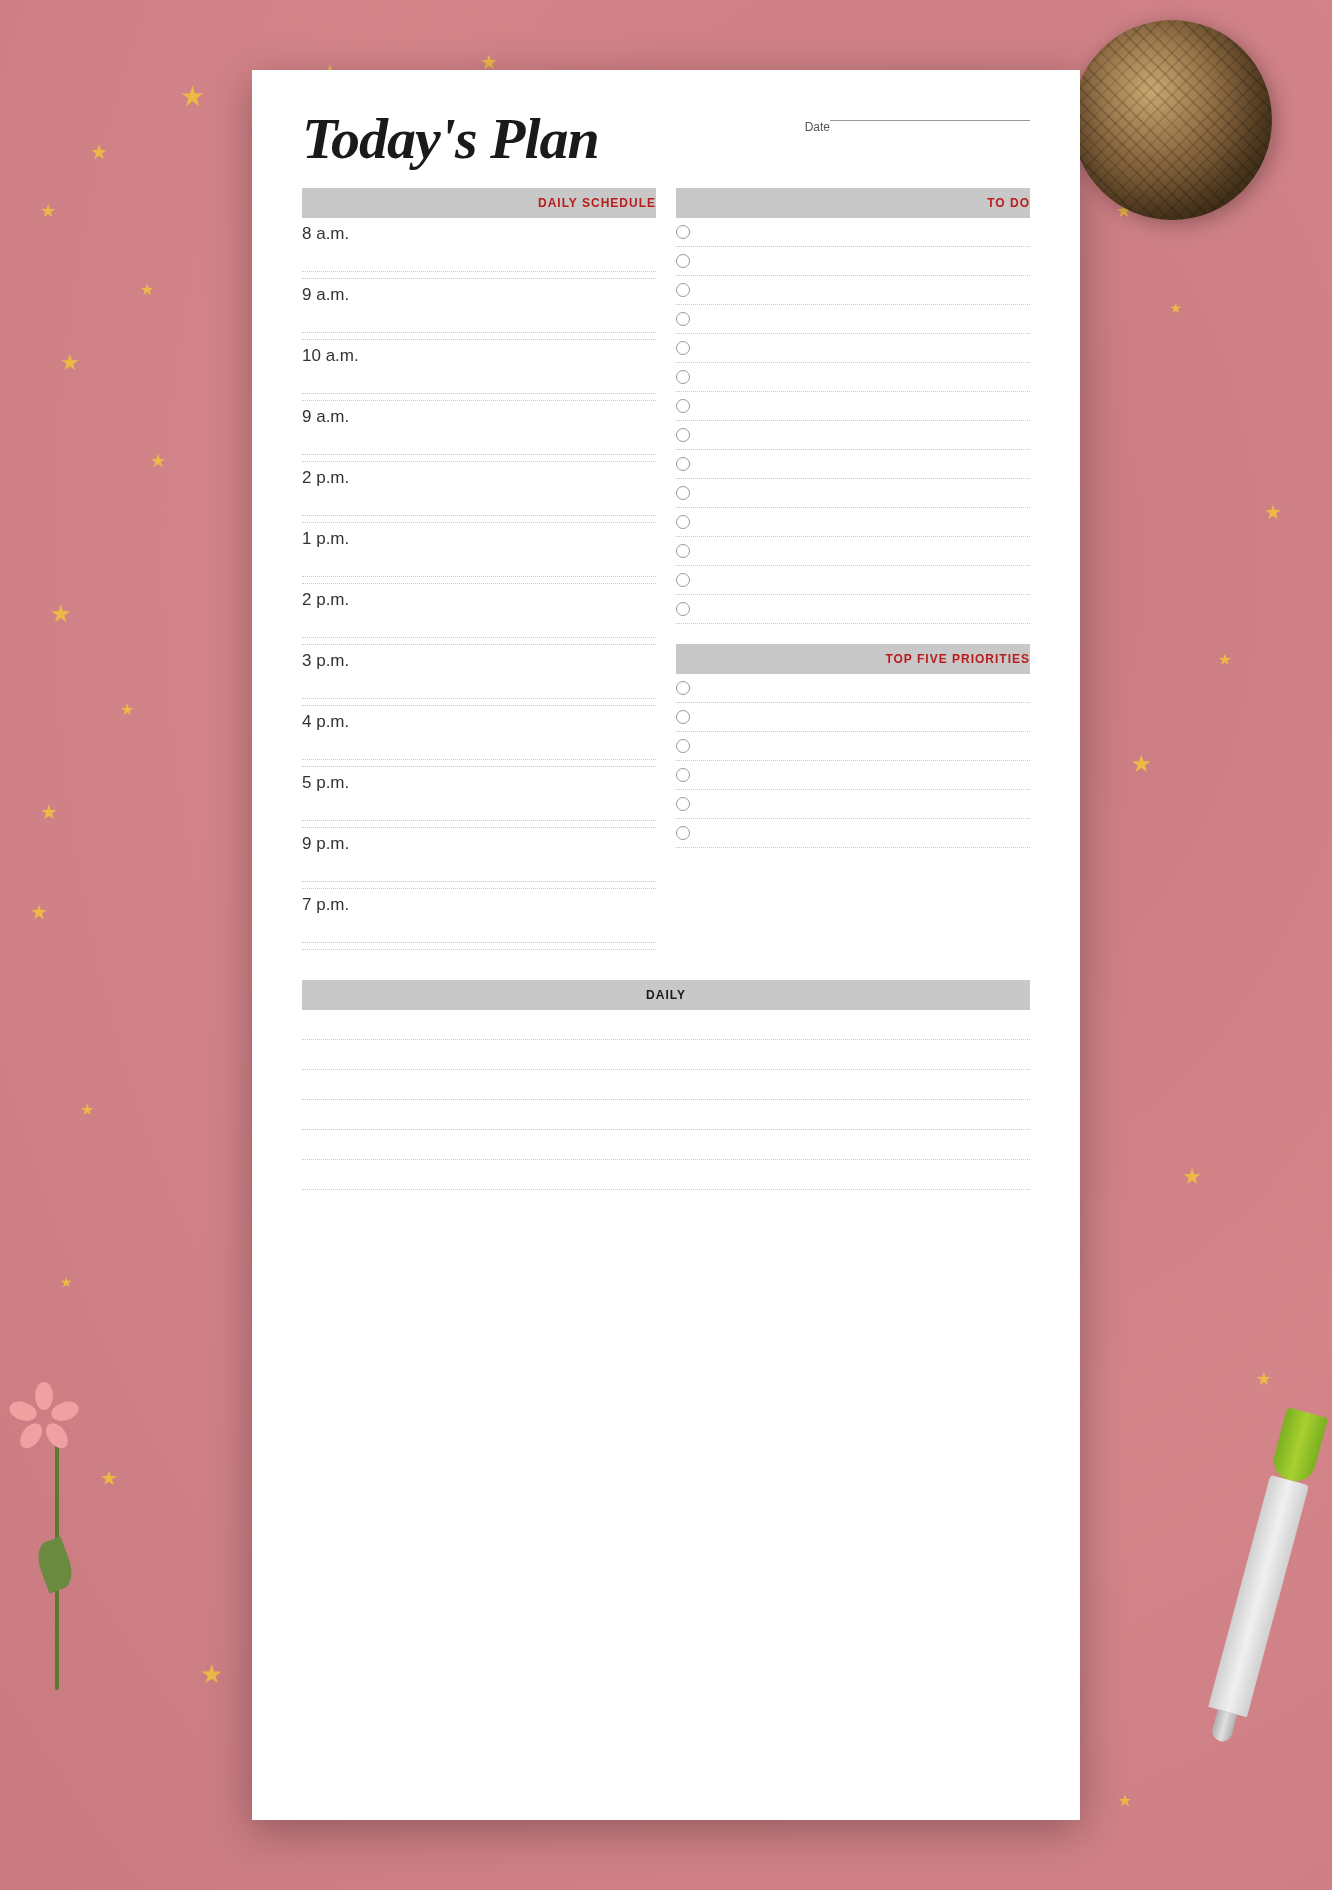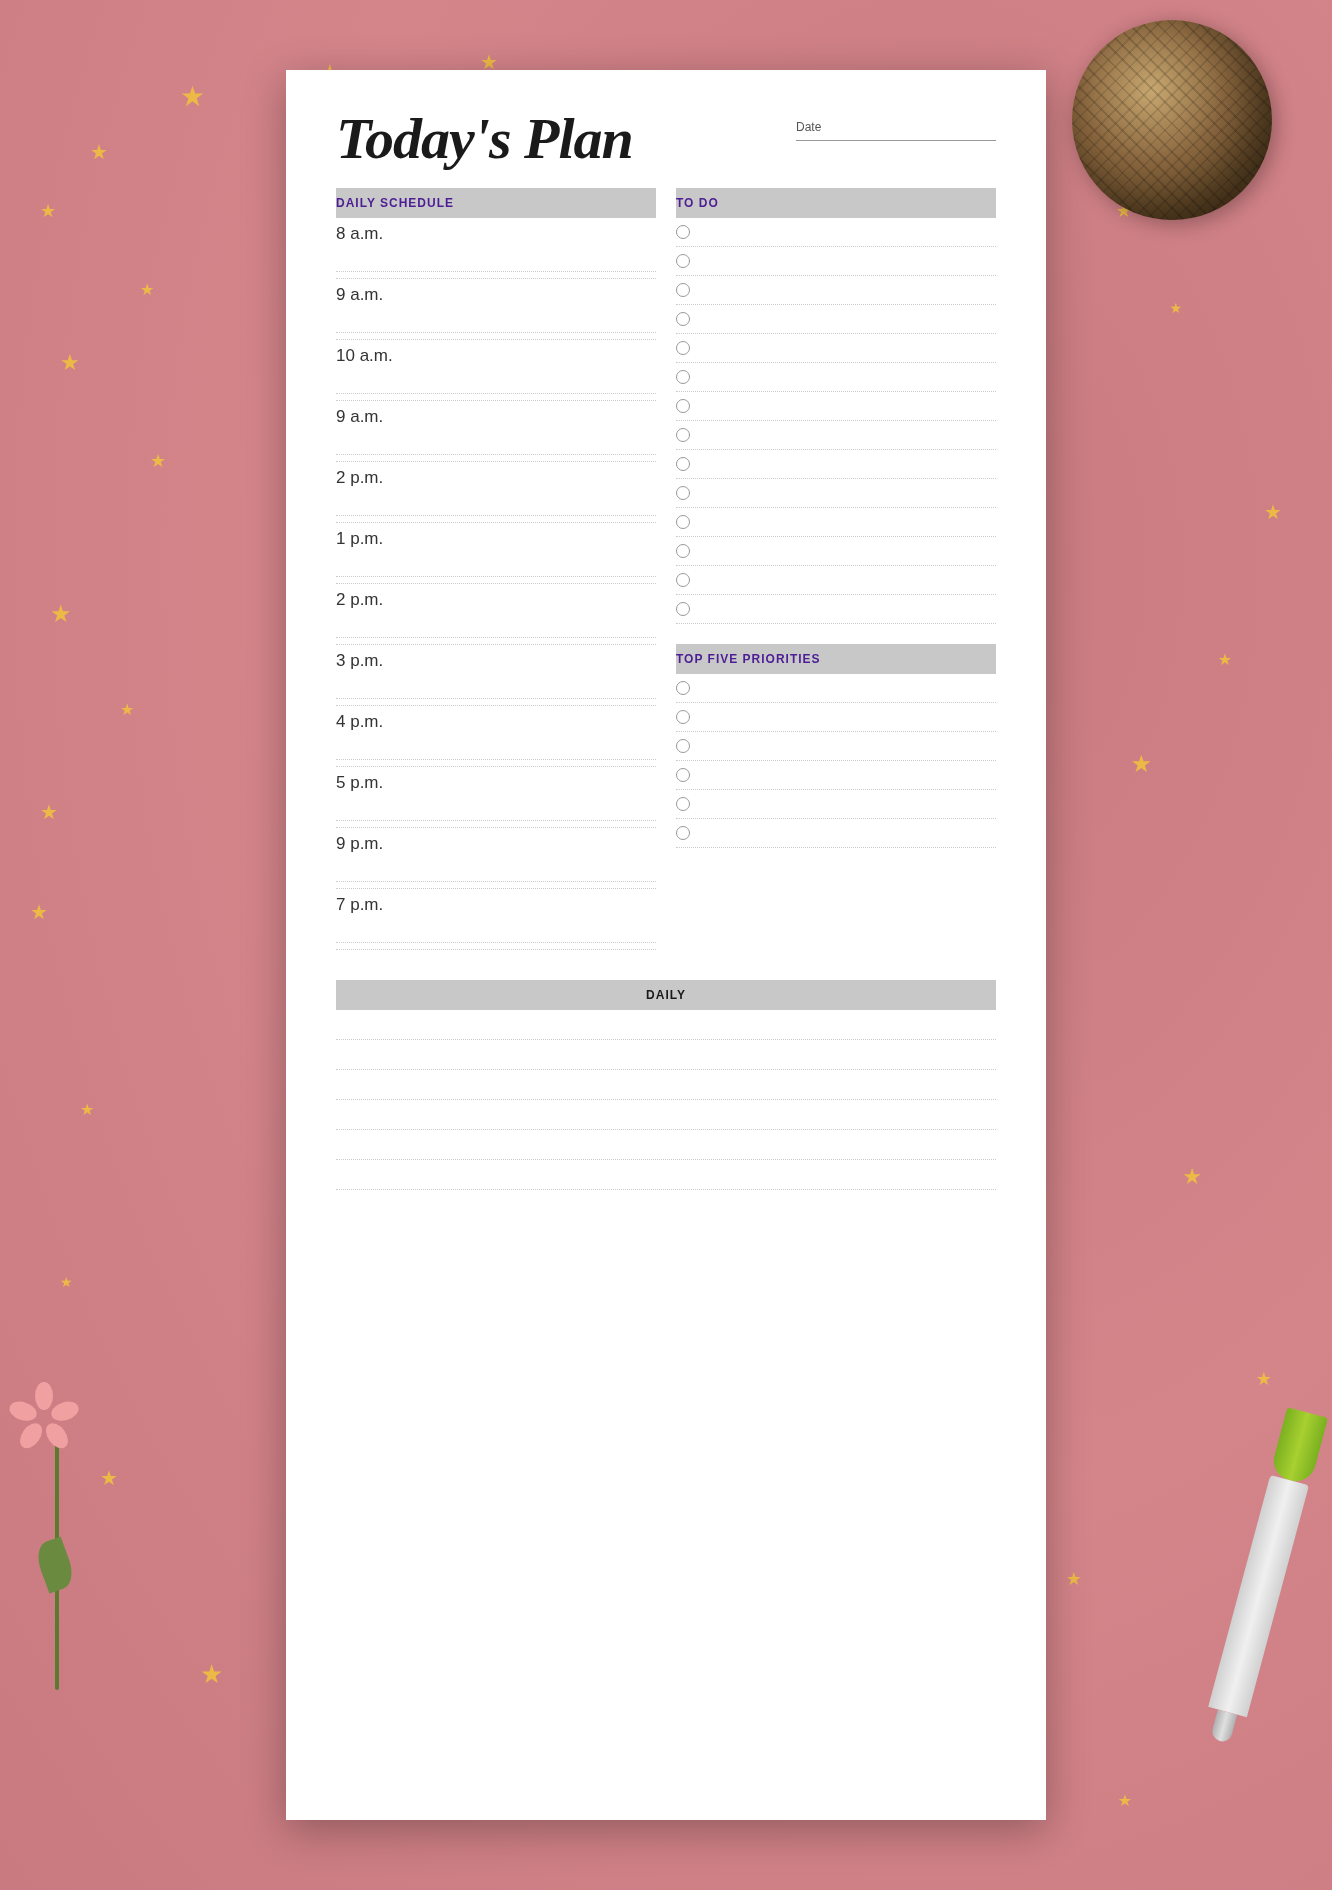--- a/index.html
+++ b/index.html
@@ -139,21 +139,21 @@
       position: absolute;
       width: 18px;
       height: 28px;
       background: #f0a0a0;
       border-radius: 50%;
       transform-origin: center bottom;
     }
 
     
     .planner-page {
-      width: 760px;
+      width: 828px;
       min-height: 1750px;
       background: white;
       box-shadow: 0 10px 40px rgba(0,0,0,0.3);
       padding: 40px 50px 32px 50px;
       position: relative;
       z-index: 10;
     }
 
     
     .header {
@@ -168,21 +168,21 @@
       font-size: 58px;
       font-style: italic;
       font-weight: bold;
       color: #1a1a1a;
       line-height: 1;
       letter-spacing: -1px;
     }
 
     .date-field {
       display: flex;
-      flex-direction: column;
+      flex-direction: row;
       align-items: flex-start;
       padding-top: 10px;
     }
 
     .date-label {
       font-size: 12px;
       color: #555;
       font-family: Arial, sans-serif;
       margin-bottom: 6px;
     }
@@ -204,26 +204,26 @@
       flex: 1;
     }
 
     .right-col {
       flex: 1;
     }
 
     
     .section-header {
       background: #c8c8c8;
-      text-align: left;
+      text-align: right;
       padding: 8px 0;
       font-size: 12px;
       font-weight: bold;
       letter-spacing: 1px;
-      color: #4c1d95;
+      color: #b91c1c;
       margin-bottom: 0;
     }
 
     .todo-row {
       display: flex;
       align-items: center;
       padding: 7px 0;
       border-bottom: 1px dotted #ccc;
     }
 

